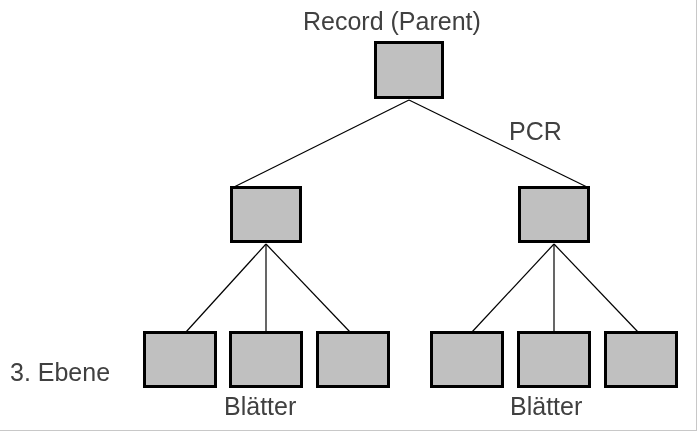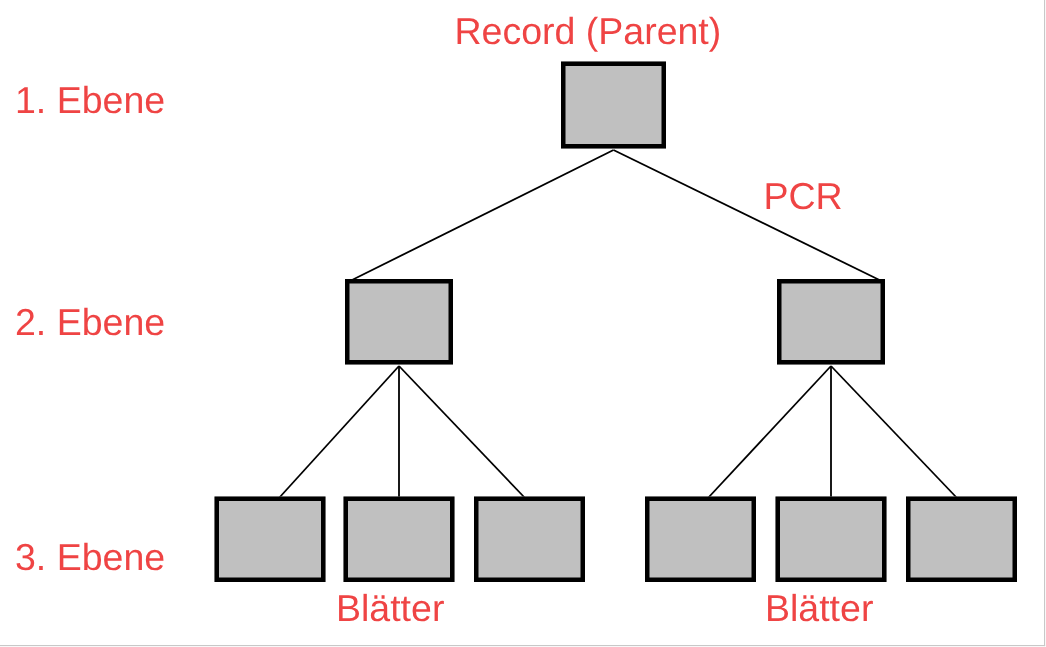--- a/index.html
+++ b/index.html
@@ -23,21 +23,21 @@
     height: 431px;
   }
   .node-box {
     position: absolute;
     background: #c0c0c0;
     border: 3px solid #000000;
     box-sizing: border-box;
   }
   .text-label {
     position: absolute;
-    color: #ef4444;
+    color: #404040;
     font-size: 25px;
     line-height: 26px;
     white-space: nowrap;
     font-family: "Liberation Sans", sans-serif;
   }
   .level-label {
     font-size: 25px;
   }
   .frame-edge {
     position: absolute;
@@ -53,22 +53,20 @@
     <line x1="409" y1="100" x2="234" y2="187" stroke="#000000" stroke-width="1.2"></line>
     <line x1="409" y1="100" x2="587" y2="187" stroke="#000000" stroke-width="1.2"></line>
     <line x1="266" y1="244" x2="186" y2="332" stroke="#000000" stroke-width="1.2"></line>
     <line x1="266" y1="244" x2="266" y2="332" stroke="#000000" stroke-width="1.2"></line>
     <line x1="266" y1="244" x2="350" y2="332" stroke="#000000" stroke-width="1.2"></line>
     <line x1="554" y1="244" x2="472" y2="332" stroke="#000000" stroke-width="1.2"></line>
     <line x1="554" y1="244" x2="554" y2="332" stroke="#000000" stroke-width="1.2"></line>
     <line x1="554" y1="244" x2="638" y2="332" stroke="#000000" stroke-width="1.2"></line>
   </svg>
 
-  <div class="text-label level-label" style="left:10px; top:54px;">1. Ebene</div>
-  <div class="text-label level-label" style="left:10px; top:202px;">2. Ebene</div>
   <div class="text-label level-label" style="left:10px; top:347px;margin-top:12px;">3. Ebene</div>
 
   <div class="text-label" style="left:303px; top:8px;">Record (Parent)</div>
   <div class="node-box" style="left:374px; top:41px; width:70px; height:58px;"></div>
 
   <div class="text-label" style="left:509px; top:118px;">PCR</div>
 
   <div class="node-box" style="left:230px; top:186px; width:72px; height:57px;"></div>
   <div class="node-box" style="left:518px; top:186px; width:72px; height:57px;"></div>
 

